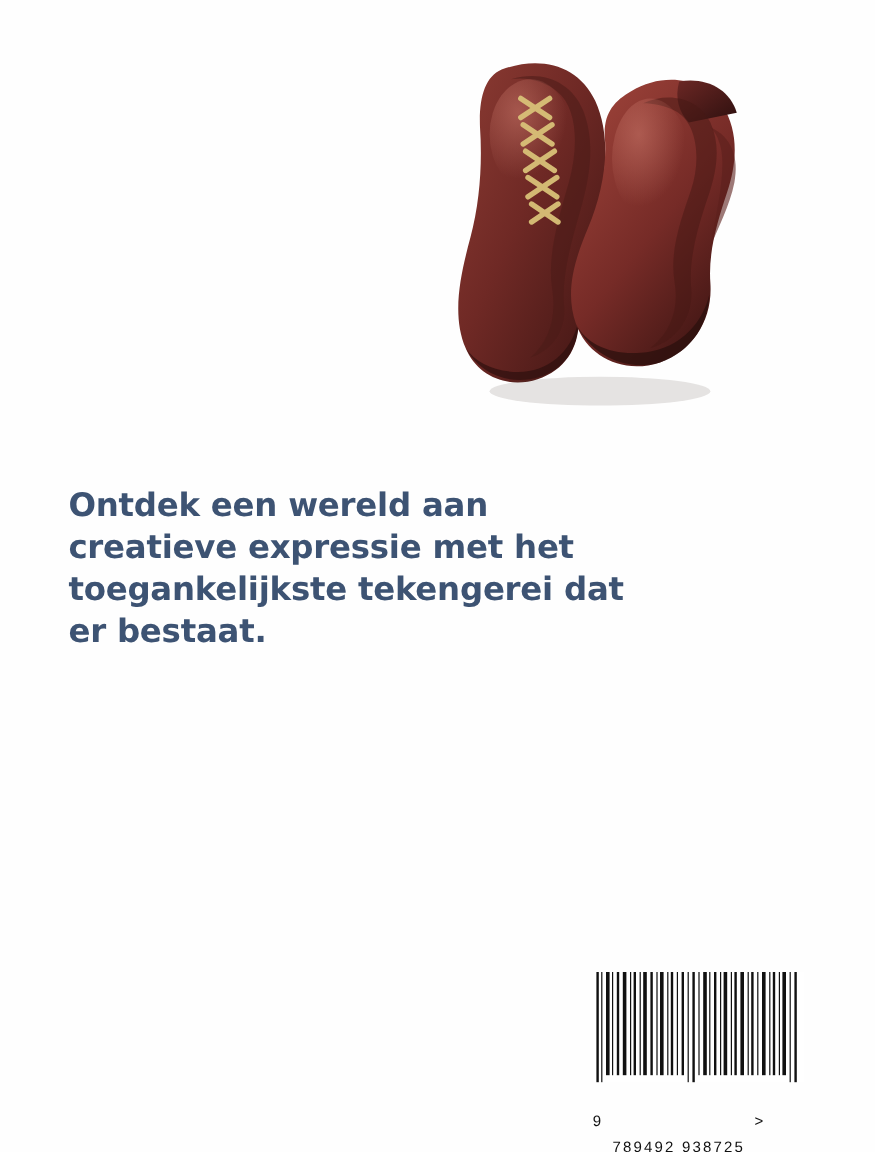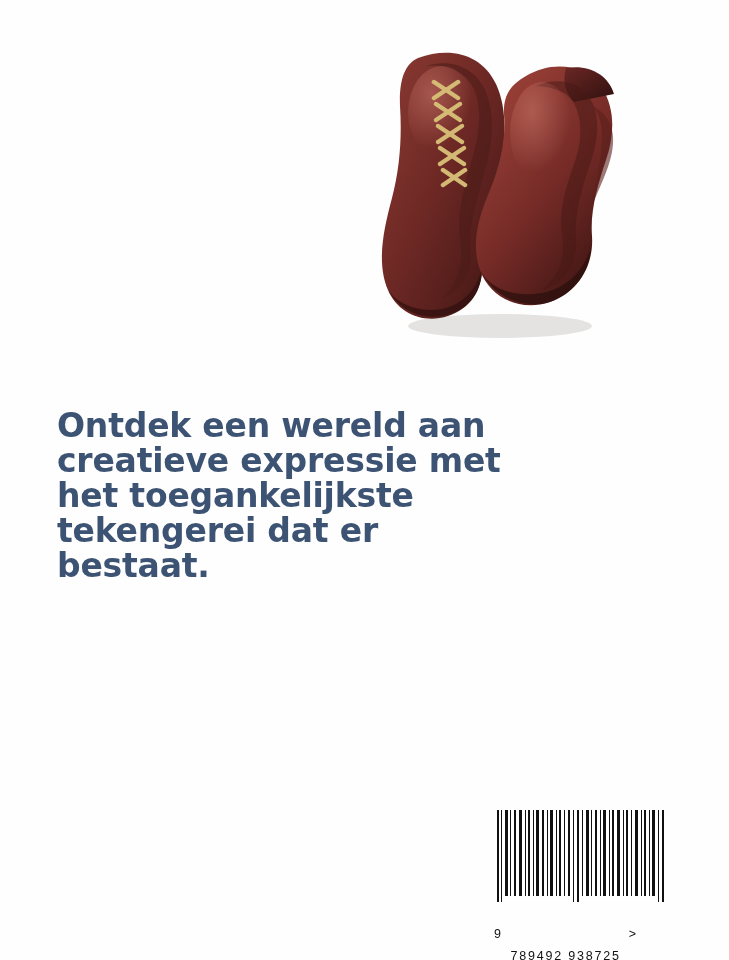--- a/index.html
+++ b/index.html
@@ -33,21 +33,21 @@
     display: block;
   }
 
   
   .headline {
     position: absolute;
     left: 57px;
     top: 386px;
     width: 470px;
     color: #3d5373;
-    font-size: 33px;
+    font-size: 27px;
     line-height: 35px;
     font-weight: 600;
     letter-spacing: -0.2px;
   }
 
   
   .body-copy {
     position: absolute;
     left: 57px;
     top: 508px;

